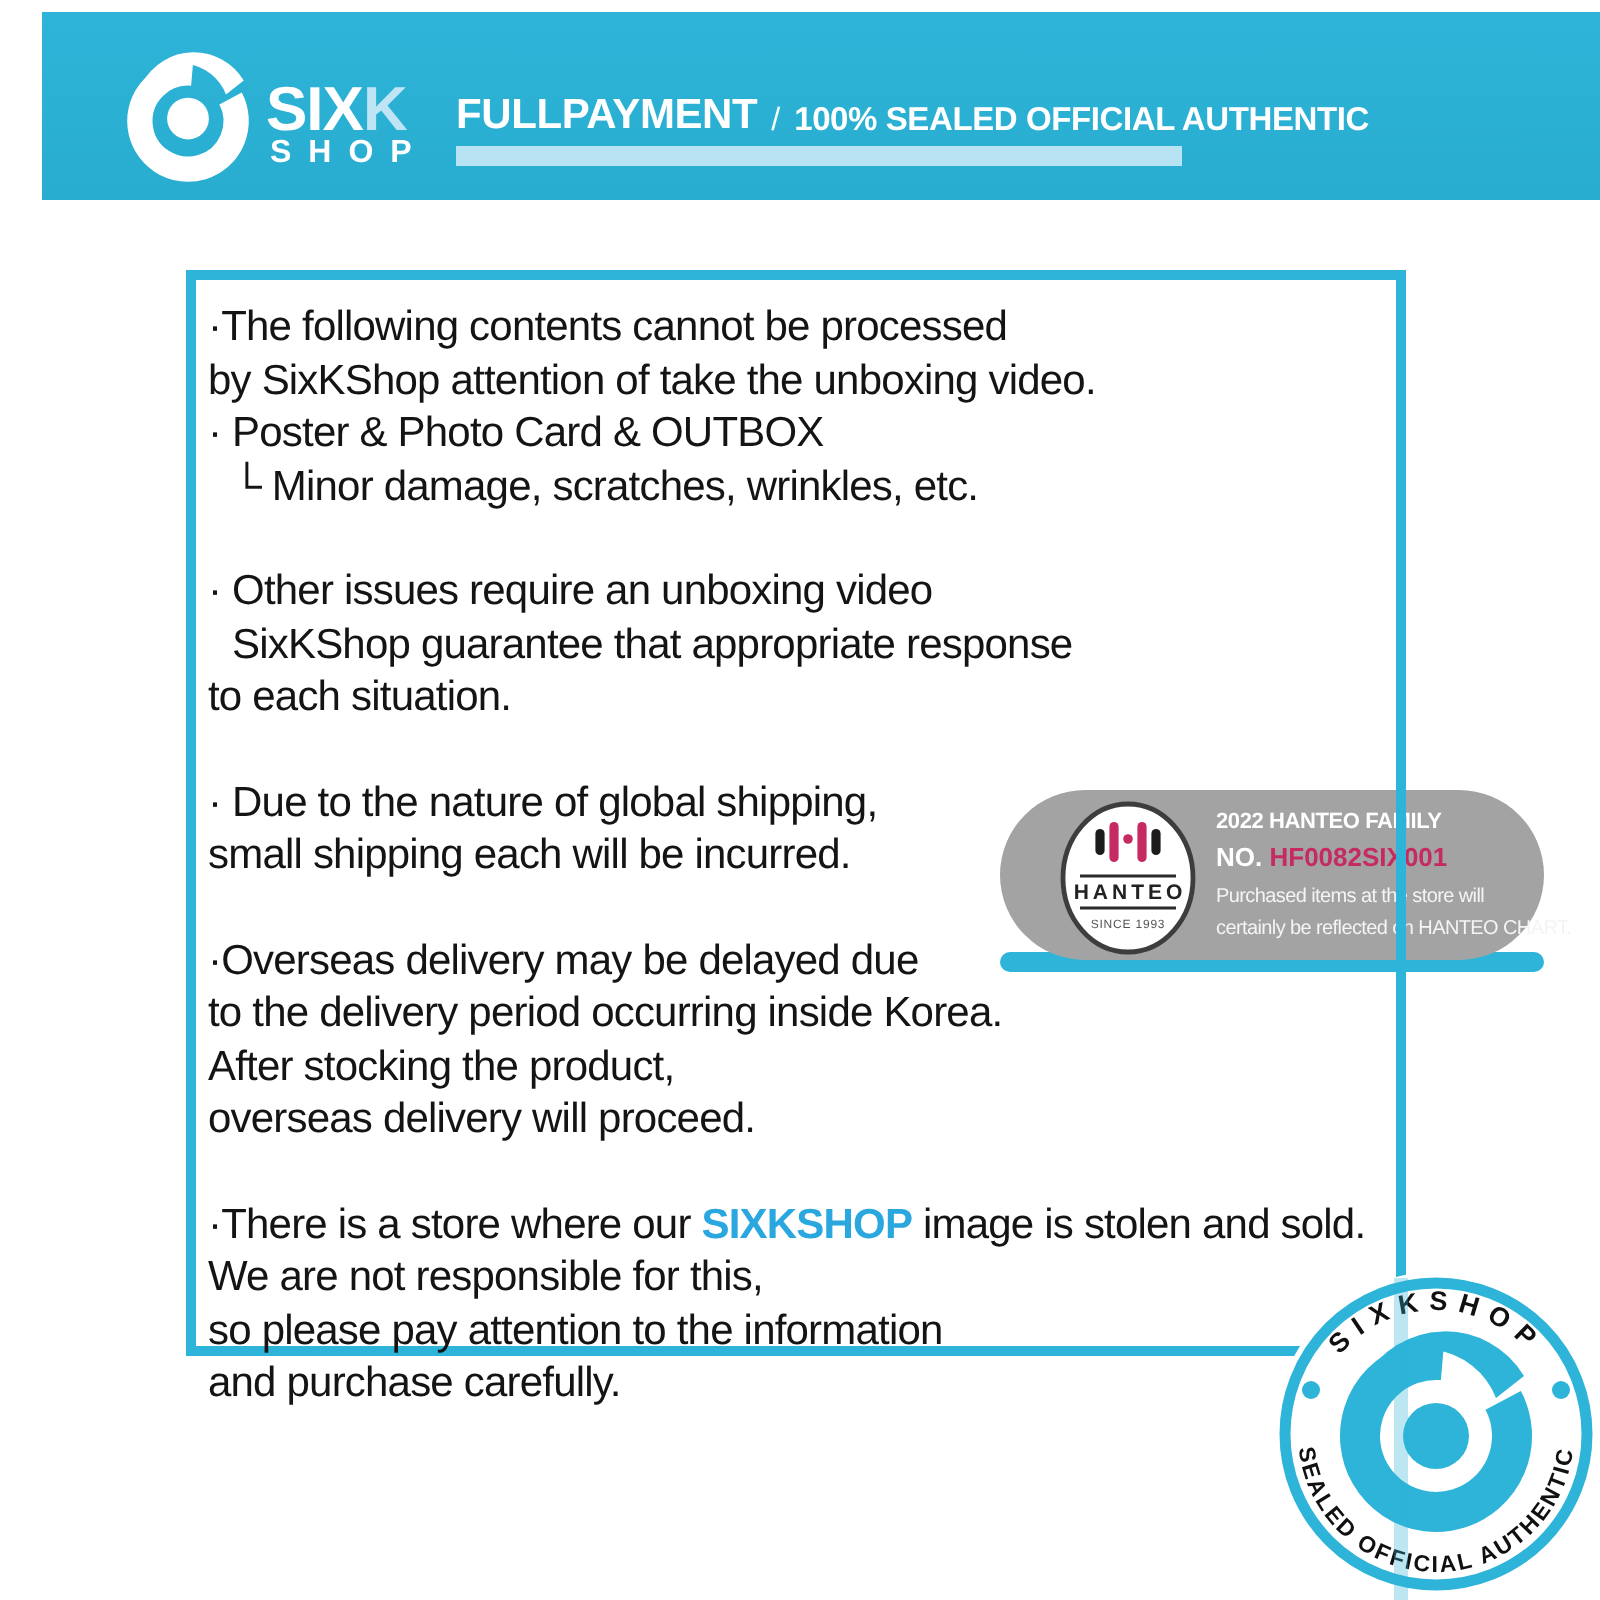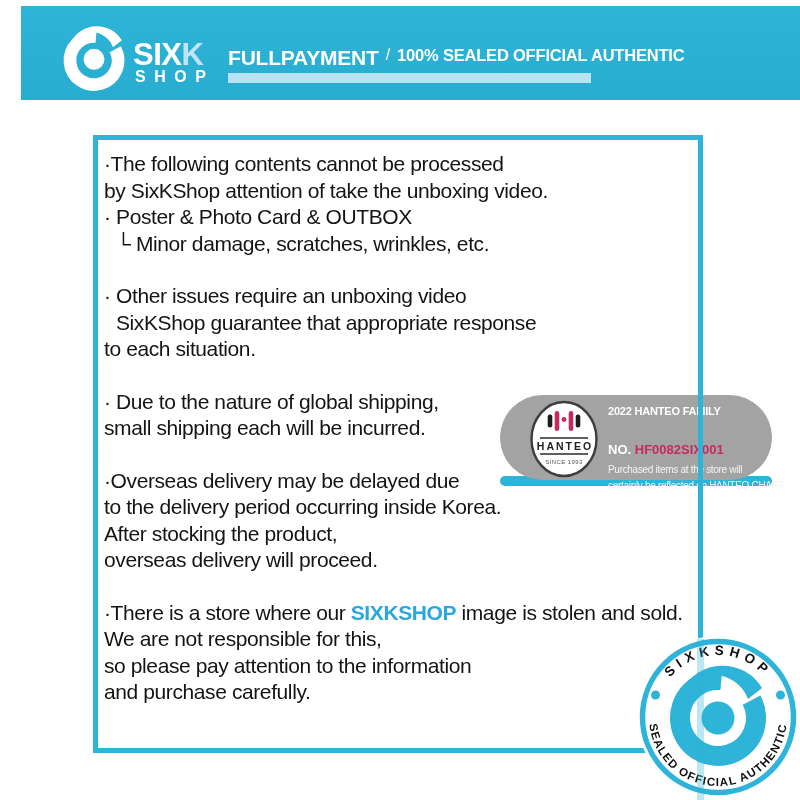--- a/index.html
+++ b/index.html
@@ -8,48 +8,48 @@
 
   
   .header-bar{position:absolute;left:21px;top:6px;width:795px;height:94px;
               background:linear-gradient(180deg,var(--teal,#2eb4d8),var(--teal2,#28add0));}
   .logo-svg{position:absolute;left:35px;top:14px;width:76px;height:76px;}
   .wordmark{position:absolute;left:112px;top:31px;font-size:31px;font-weight:bold;
             color:#ffffff;letter-spacing:-0.5px;white-space:nowrap;}
   .wordmark .accent{color:#bfe4f4;}
   .wordmark-sub{position:absolute;left:114px;top:62px;font-size:16px;font-weight:bold;
             color:#ffffff;letter-spacing:8.5px;white-space:nowrap;}
-  .tagline{position:absolute;left:207px;top:40px;display:flex;align-items:flex-start;
+  .tagline{position:absolute;left:207px;top:40px;display:flex;align-items:flex-end;
            color:#ffffff;white-space:nowrap;}
   .tagline .t-bold{font-size:21px;font-weight:bold;letter-spacing:-0.2px;}
   .tagline .t-div{font-size:16px;font-weight:400;margin:0 7px;}
   .tagline .t-rest{font-size:16.5px;font-weight:bold;letter-spacing:-0.2px;}
   .tagline-underline{position:absolute;left:207px;top:67px;width:363px;height:10px;
            background:var(--pale,#b7e3f2);}
 
   
-  .notice-box{position:absolute;left:93px;top:135px;width:610px;height:618px;
+  .notice-box{position:absolute;left:93px;top:135px;width:610px;height:543px;
               box-sizing:border-box;border:5px solid var(--teal,#2bb1d4);
               background:transparent;z-index:3;}
   .notice-content{position:absolute;left:6px;top:11px;right:0;
               font-size:21px;line-height:26.5px;letter-spacing:-0.4px;color:#141414;}
   .notice-content .section{margin-bottom:26px;}
   .notice-content .line{white-space:pre;}
   .notice-content .seg-bold{font-weight:bold;}
   .notice-content .seg-brand{font-weight:bold;color:var(--cyan,#29a7de);}
 
   
   .hanteo-strip{position:absolute;left:500px;top:476px;width:272px;height:10px;
               border-radius:5px;background:var(--teal,#2bb1d4);z-index:1;}
   .hanteo-badge{position:absolute;left:500px;top:395px;width:272px;height:85px;
               border-radius:42.5px;background:var(--gray,#a3a3a3);z-index:2;}
   .hanteo-seal{position:absolute;left:29px;top:5px;width:70px;height:78px;}
   .hanteo-texts{position:absolute;left:108px;top:7px;width:162px;color:#ffffff;}
   .hanteo-title{font-size:11px;font-weight:bold;line-height:18px;letter-spacing:-0.2px;white-space:nowrap;}
-  .hanteo-no{font-size:13px;font-weight:bold;line-height:18px;white-space:nowrap;margin-top:21px;}
+  .hanteo-no{font-size:13px;font-weight:bold;line-height:18px;white-space:nowrap;}
   .hanteo-no .no-value{color:var(--pink,#c62a62);}
   .hanteo-desc{margin-top:3px;font-size:10px;line-height:16px;letter-spacing:-0.3px;
               color:#f4f4f4;white-space:nowrap;}
 
   
   .stamp-svg{position:absolute;left:635px;top:634px;width:166px;height:166px;z-index:4;}
   .stamp-arc-text{font-family:"Liberation Sans","DejaVu Sans",sans-serif;fill:#101010;}
 
   .border-ghost-band{position:absolute;left:697px;top:639px;width:7px;height:161px;
               background:rgba(43,177,214,0.32);z-index:5;}

